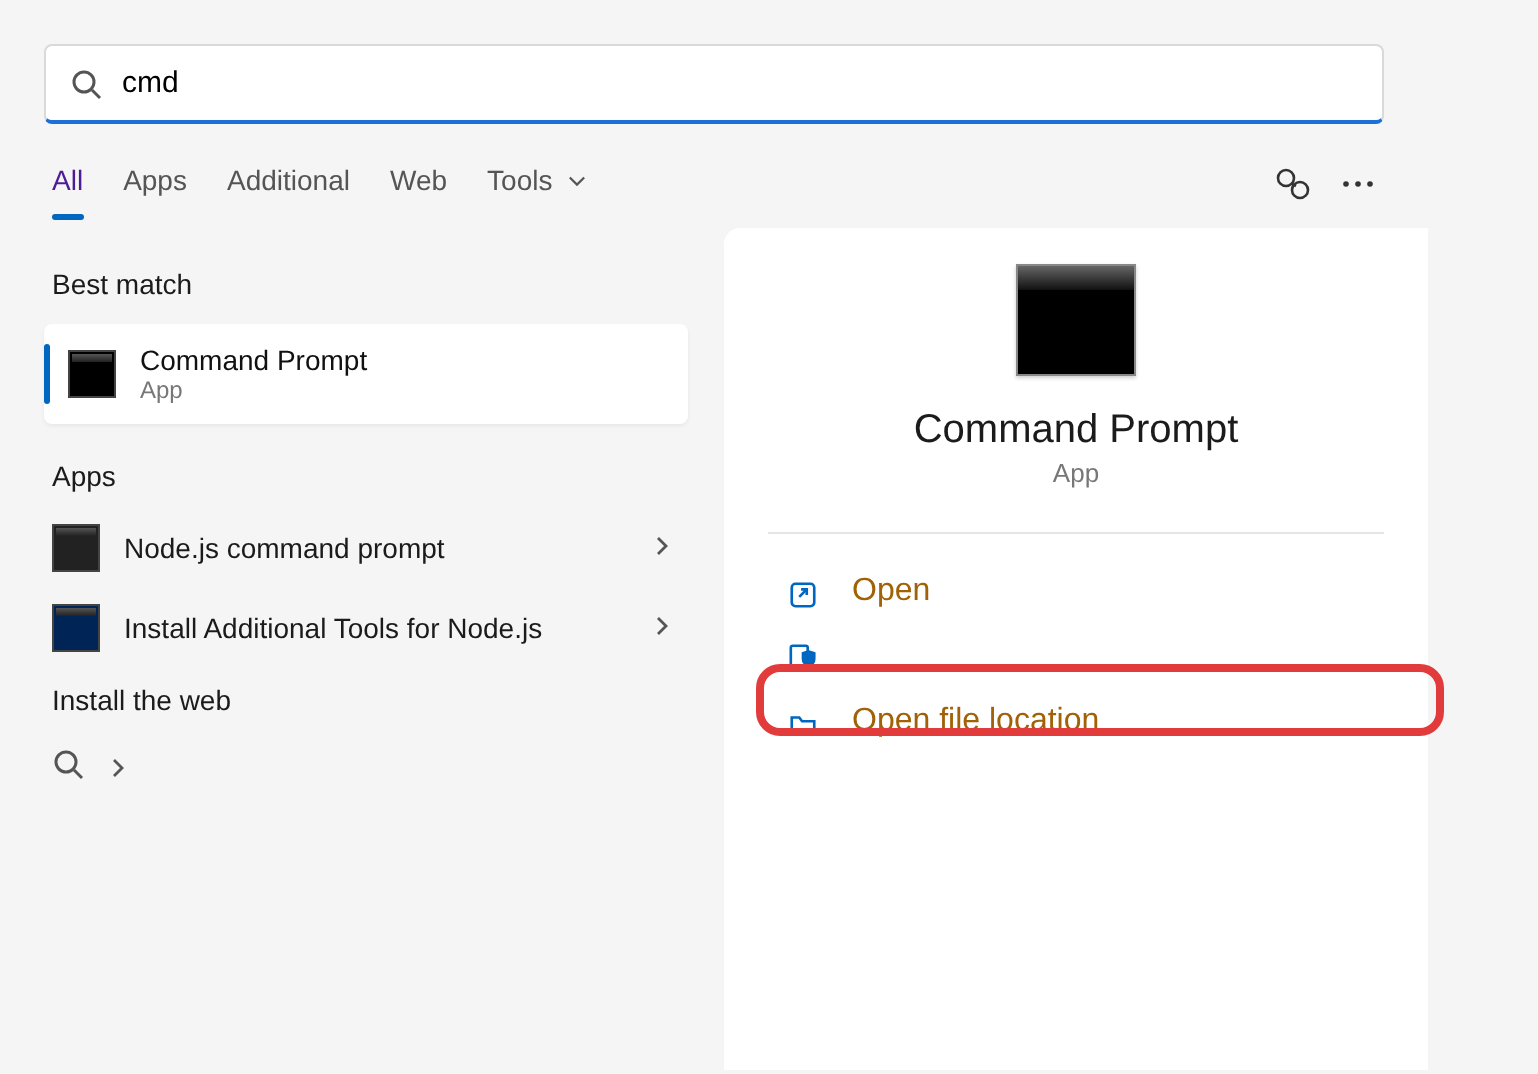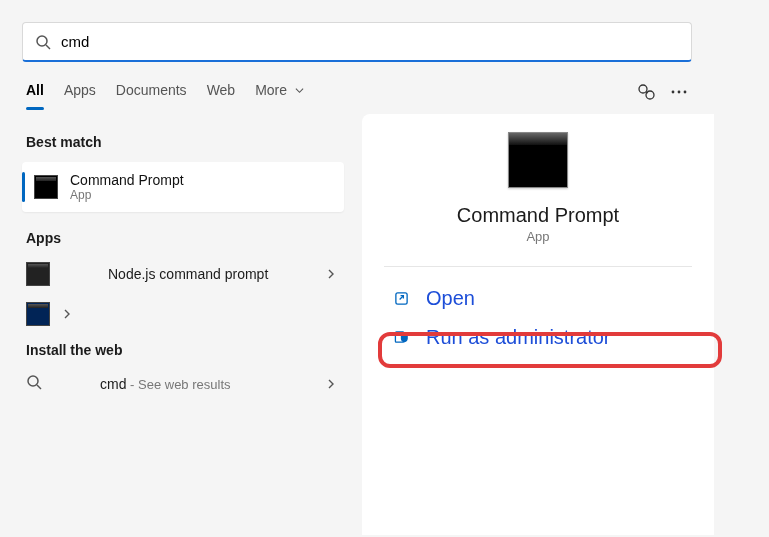--- a/index.html
+++ b/index.html
@@ -5,50 +5,50 @@
   * { box-sizing: border-box; margin: 0; padding: 0; font-family: "Segoe UI", Arial, sans-serif; }
   body { background: #f5f5f5; width: 769px; height: 537px; overflow: hidden; position: relative; }
   .window { width: 714px; height: 537px; background: #f5f5f5; position: relative; }
   .searchbar-wrap { padding: 22px 22px 10px 22px; }
   .searchbar { display: flex; align-items: center; background: #fff; border: 1px solid #d9d9d9; border-radius: 4px; height: 40px; padding: 0 12px; border-bottom: 2px solid #1a6fd8; }
   .searchbar svg { flex: none; }
   .searchbar input { border: none; outline: none; font-size: 15px; margin-left: 10px; flex: 1; background: transparent; }
   .tabs-row { display: flex; align-items: center; padding: 0 26px; height: 40px; border-bottom: 1px solid transparent; }
   .tabs { display: flex; gap: 20px; flex: 1; }
   .tab { font-size: 14px; color: #555; padding: 6px 0 10px 0; cursor: pointer; position: relative; }
-  .tab.active { color: #000000; font-weight: 700; }
+  .tab.active { color: #4c1d95; font-weight: 400; }
   .tab.active::after { content: ""; position: absolute; left: 0; right: 0; bottom: -2px; height: 3px; background: #0067c0; border-radius: 2px; }
   .tab .chev { margin-left: 4px; }
   .tabs-actions { display: flex; gap: 14px; align-items: center; }
   .icon-btn { cursor: pointer; display: flex; align-items: center; justify-content: center; color: #333; }
   .content { display: flex; height: calc(100% - 114px); }
   .left { width: 362px; padding: 14px 0 0 0; }
   .right { flex: 1; background: #fff; border-radius: 8px 0 0 0; margin-top: 2px; padding: 18px 0 0 0; position: relative; }
-  .section-label { font-size: 14px; font-weight: 700; color: #1b1b1b; padding: 8px 26px; }
+  .section-label { font-size: 14px; font-weight: 400; color: #1b1b1b; padding: 8px 26px; }
   .best-match { background: #fff; margin: 4px 18px 10px 22px; border-radius: 4px; display: flex; align-items: center; padding: 10px 12px; position: relative; box-shadow: 0 1px 2px rgba(0,0,0,0.06); }
   .best-match::before { content: ""; position: absolute; left: 0; top: 10px; bottom: 10px; width: 3px; background: #0067c0; border-radius: 2px; }
   .app-icon-sm { width: 24px; height: 24px; background: #000; border: 1px solid #444; margin-right: 12px; flex: none; position: relative; }
   .app-icon-sm::before { content: ""; position: absolute; top: 1px; left: 1px; right: 1px; height: 4px; background: linear-gradient(#555,#222); }
   .app-icon-sm.grey { background:#222; }
   .app-icon-sm.ps { background:#012456; }
   .best-match .title { font-size: 14px; color: #111; }
   .best-match .sub { font-size: 12px; color: #777; }
   .list-item { display: flex; align-items: center; padding: 8px 26px; cursor: pointer; }
-  .list-item .label { flex: 1; font-size: 14px; color: #1b1b1b; margin-left: 46px; }
+  .list-item .label { flex: 1; font-size: 14px; color: #1b1b1b; }
   .list-item .sub { color: #777; font-size: 13px; }
   .chevron-right { color: #555; }
   .search-icon-sm { margin-right: 12px; }
   .preview-header { display: flex; flex-direction: column; align-items: center; padding: 0 20px 14px 20px; }
   .app-icon-lg { width: 60px; height: 56px; background: #000; border: 1px solid #888; box-shadow: 0 1px 2px rgba(0,0,0,0.2); position: relative; margin-bottom: 16px; }
   .app-icon-lg::before { content:""; position:absolute; top:0; left:0; right:0; height:12px; background:linear-gradient(#666,#111); }
   .preview-title { font-size: 20px; color: #1b1b1b; margin-bottom: 2px; }
   .preview-sub { font-size: 13px; color: #777; }
   .divider { height: 1px; background: #e6e6e6; margin: 8px 22px; }
   .actions { padding: 4px 0; }
-  .action { display: flex; align-items: center; padding: 8px 30px; cursor: pointer; font-size: 20px; color: #1d4ed8; position: relative; }
+  .action { display: flex; align-items: flex-end; padding: 8px 30px; cursor: pointer; font-size: 16px; color: #a16207; position: relative; }
   .action .aicon { width: 18px; display:flex; justify-content:center; margin-right: 16px; color: #0067c0; }
   .highlight-box { position: absolute; border: 4px solid #e23b3b; border-radius: 12px; pointer-events: none; }
 </style>
 </head>
 <body>
 <div class="window">
 
   <div class="searchbar-wrap">
     <div class="searchbar">
       <svg width="16" height="16" viewBox="0 0 16 16" fill="none" stroke="#555" stroke-width="1.5">
@@ -56,24 +56,24 @@
           <line x1="11" y1="11" x2="15" y2="15"></line>
         </svg>
       <input type="text" value="cmd" style="">
     </div>
   </div>
 
   <div class="tabs-row">
     <div class="tabs">
       <div class="tab active">All</div>
       <div class="tab">Apps</div>
-      <div class="tab">Documents</div>
+      <div class="tab">Additional</div>
       <div class="tab">Web</div>
       <div class="tab">
-        <span>More</span>
+        <span>Tools</span>
         <span class="chev">
           <svg width="9" height="9" viewBox="0 0 10 10" fill="none" stroke="#555" stroke-width="1.2">
               <polyline points="1,3 5,7 9,3"></polyline>
             </svg>
         </span>
       </div>
     </div>
     <div class="tabs-actions">
       <div class="icon-btn">
         <svg width="20" height="20" viewBox="0 0 20 20" fill="none" stroke="#333" stroke-width="1.3">
@@ -107,34 +107,32 @@
       <div class="section-label">Apps</div>
       <div class="list-item">
         <div class="app-icon-sm grey"></div>
         <div class="label">Node.js command prompt</div>
         <span class="chevron-right"><svg width="10" height="10" viewBox="0 0 10 10" fill="none" stroke="#555" stroke-width="1.4">
               <polyline points="3,1 7,5 3,9"></polyline>
             </svg></span>
       </div>
       <div class="list-item">
         <div class="app-icon-sm ps"></div>
+        <div class="label">Install Additional Tools for Node.js</div>
         <span class="chevron-right"><svg width="10" height="10" viewBox="0 0 10 10" fill="none" stroke="#555" stroke-width="1.4">
               <polyline points="3,1 7,5 3,9"></polyline>
             </svg></span>
       </div>
 
       <div class="section-label">Install the web</div>
       <div class="list-item">
         <span class="search-icon-sm"><svg width="16" height="16" viewBox="0 0 16 16" fill="none" stroke="#555" stroke-width="1.5">
               <circle cx="7" cy="7" r="5"></circle>
               <line x1="11" y1="11" x2="15" y2="15"></line>
             </svg></span>
-        <div class="label">
-          <span>cmd</span><span class="sub"> - See web results</span>
-        </div>
         <span class="chevron-right"><svg width="10" height="10" viewBox="0 0 10 10" fill="none" stroke="#555" stroke-width="1.4">
               <polyline points="3,1 7,5 3,9"></polyline>
             </svg></span>
       </div>
     </div>
 
     <div class="right">
       <div class="preview-header">
         <div class="app-icon-lg"></div>
         <div class="preview-title">Command Prompt</div>
@@ -152,21 +150,28 @@
             </span>
           <span>Open</span>
         </div>
         <div class="action">
           <span class="aicon">
               <svg width="15" height="15" viewBox="0 0 16 16" fill="none" stroke="#0067c0" stroke-width="1.4">
                 <rect x="1.5" y="2" width="9" height="11" rx="1"></rect>
                 <path d="M11 5 L14 6 v3 c0 2 -1.5 3 -3 3.5 c-1.5 -.5 -3 -1.5 -3 -3.5 v-3 Z" fill="#0067c0" stroke="#0067c0"></path>
               </svg>
             </span>
-          <span>Run as administrator</span>
+        </div>
+        <div class="action">
+          <span class="aicon">
+              <svg width="15" height="15" viewBox="0 0 16 16" fill="none" stroke="#0067c0" stroke-width="1.4">
+                <path d="M2 4 h4 l1.5 2 H14 v7 H2 Z"></path>
+              </svg>
+            </span>
+          <span>Open file location</span>
         </div>
       </div>
 
       <div class="highlight-box" style="left:16px; top:218px; width:344px; height:36px;"></div>
     </div>
   </div>
 
 </div>
 
 </body></html>

